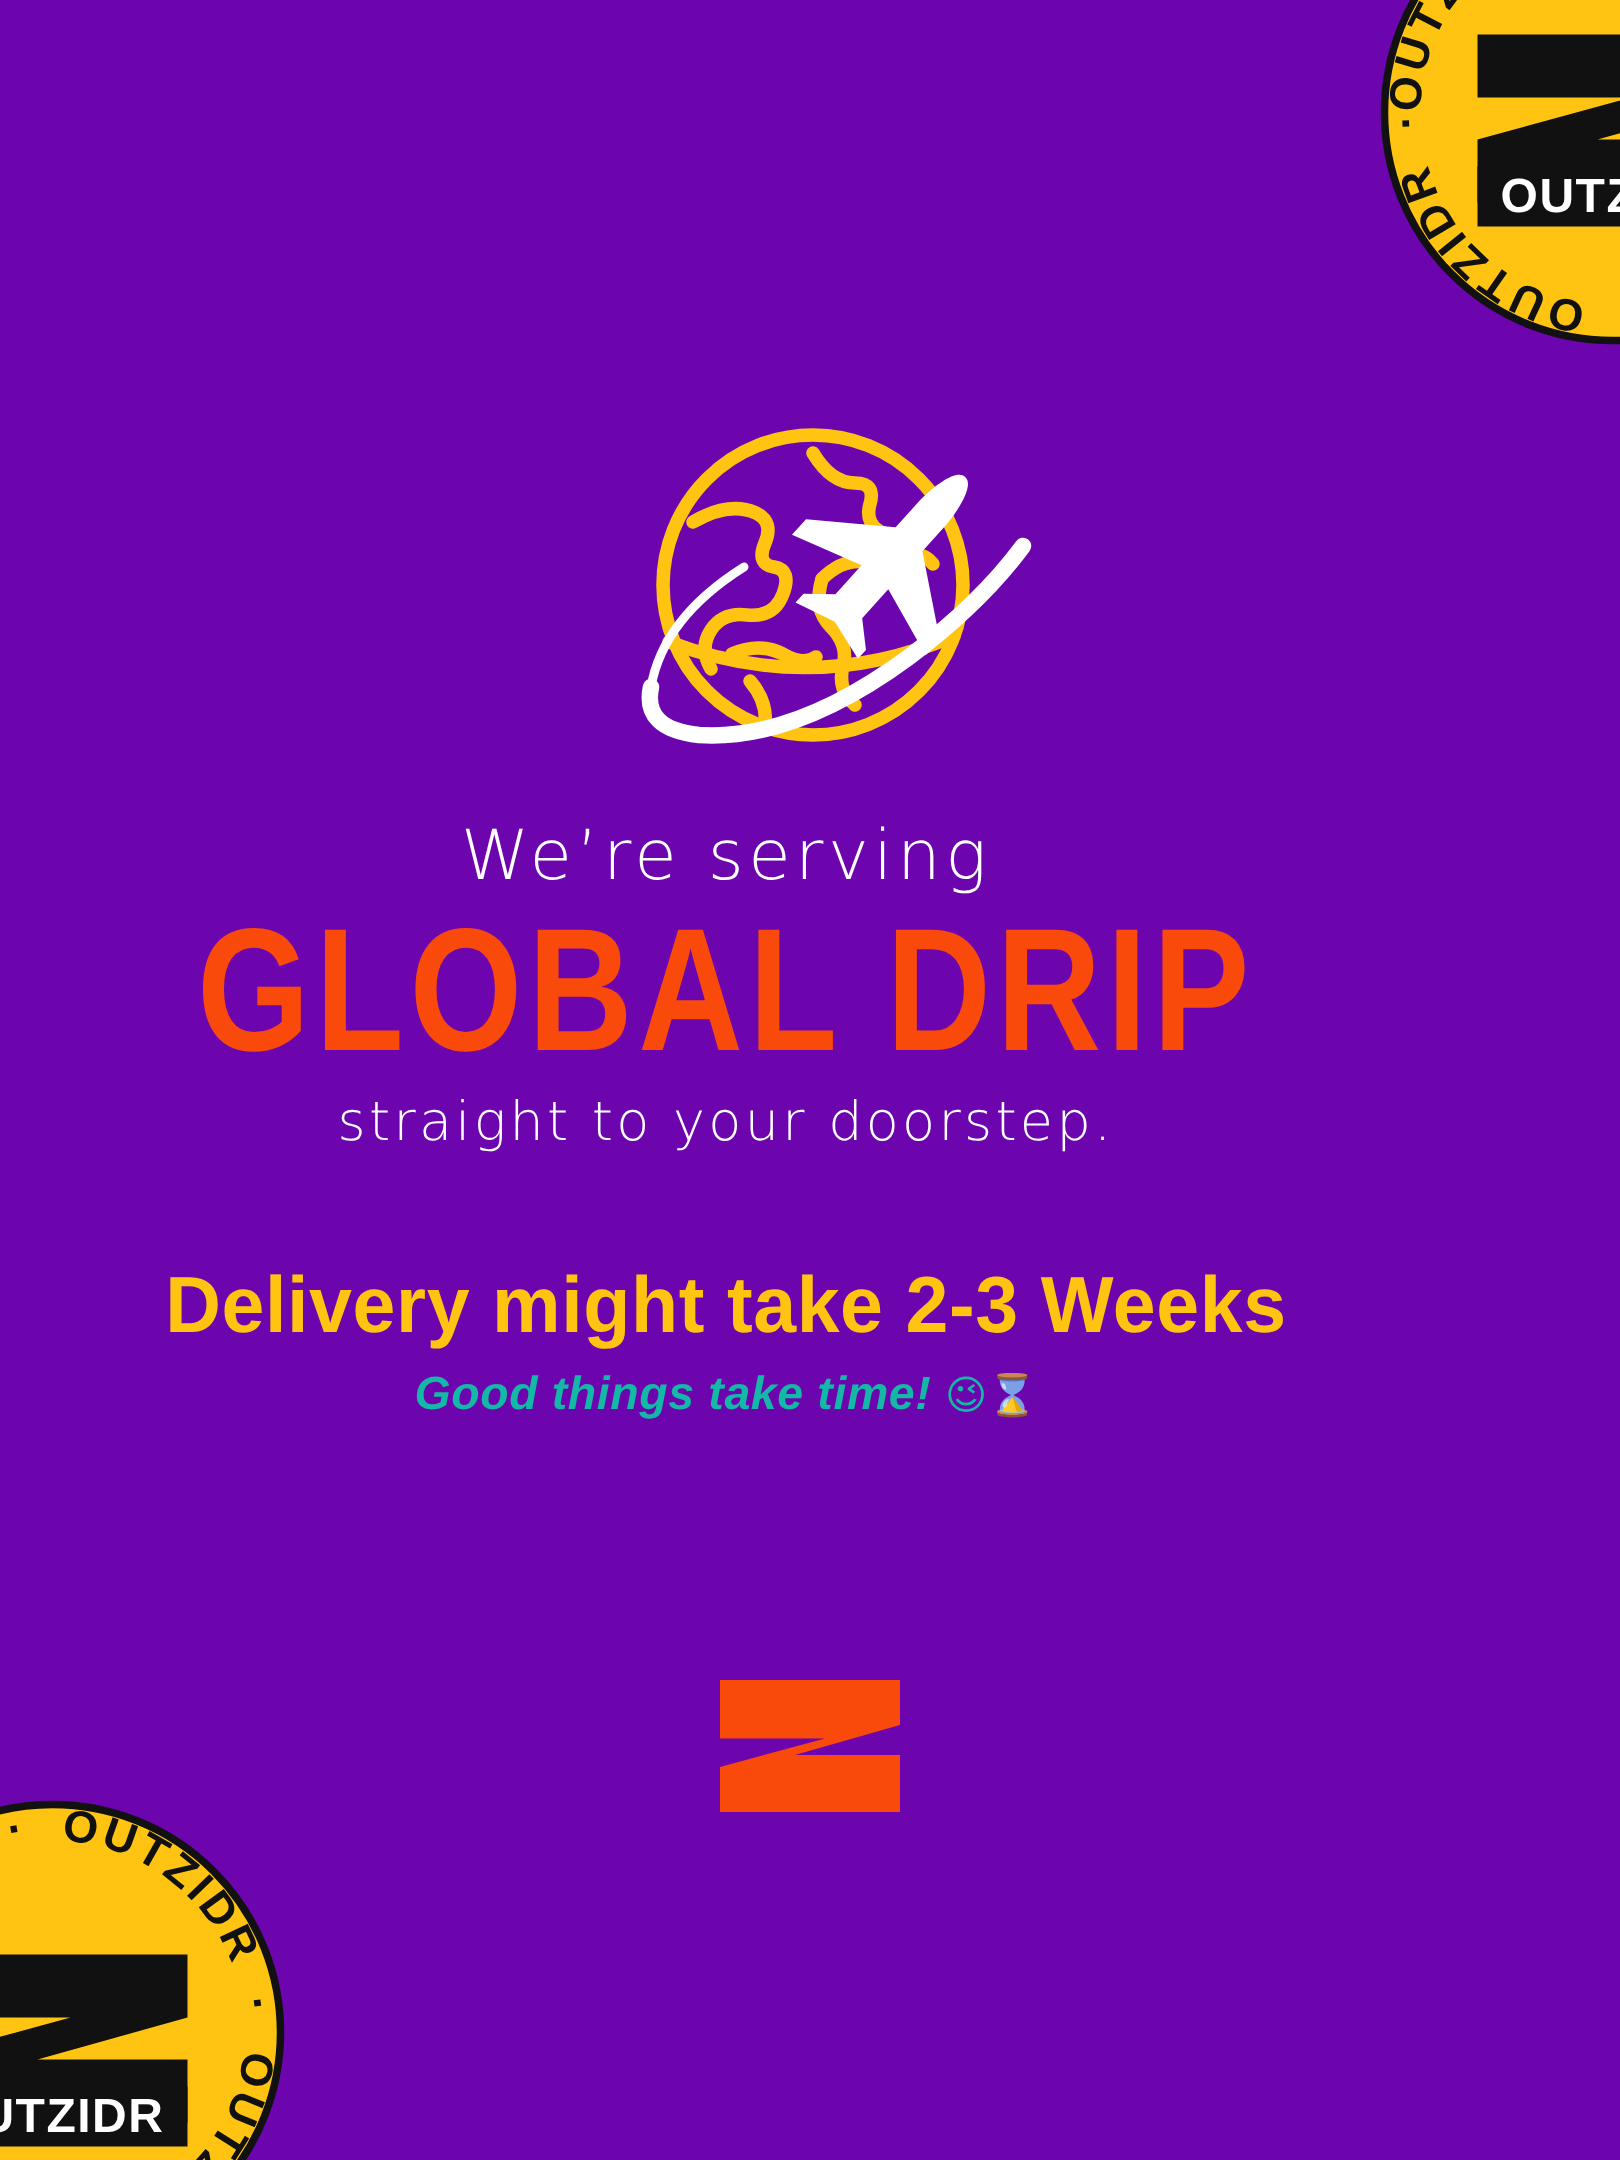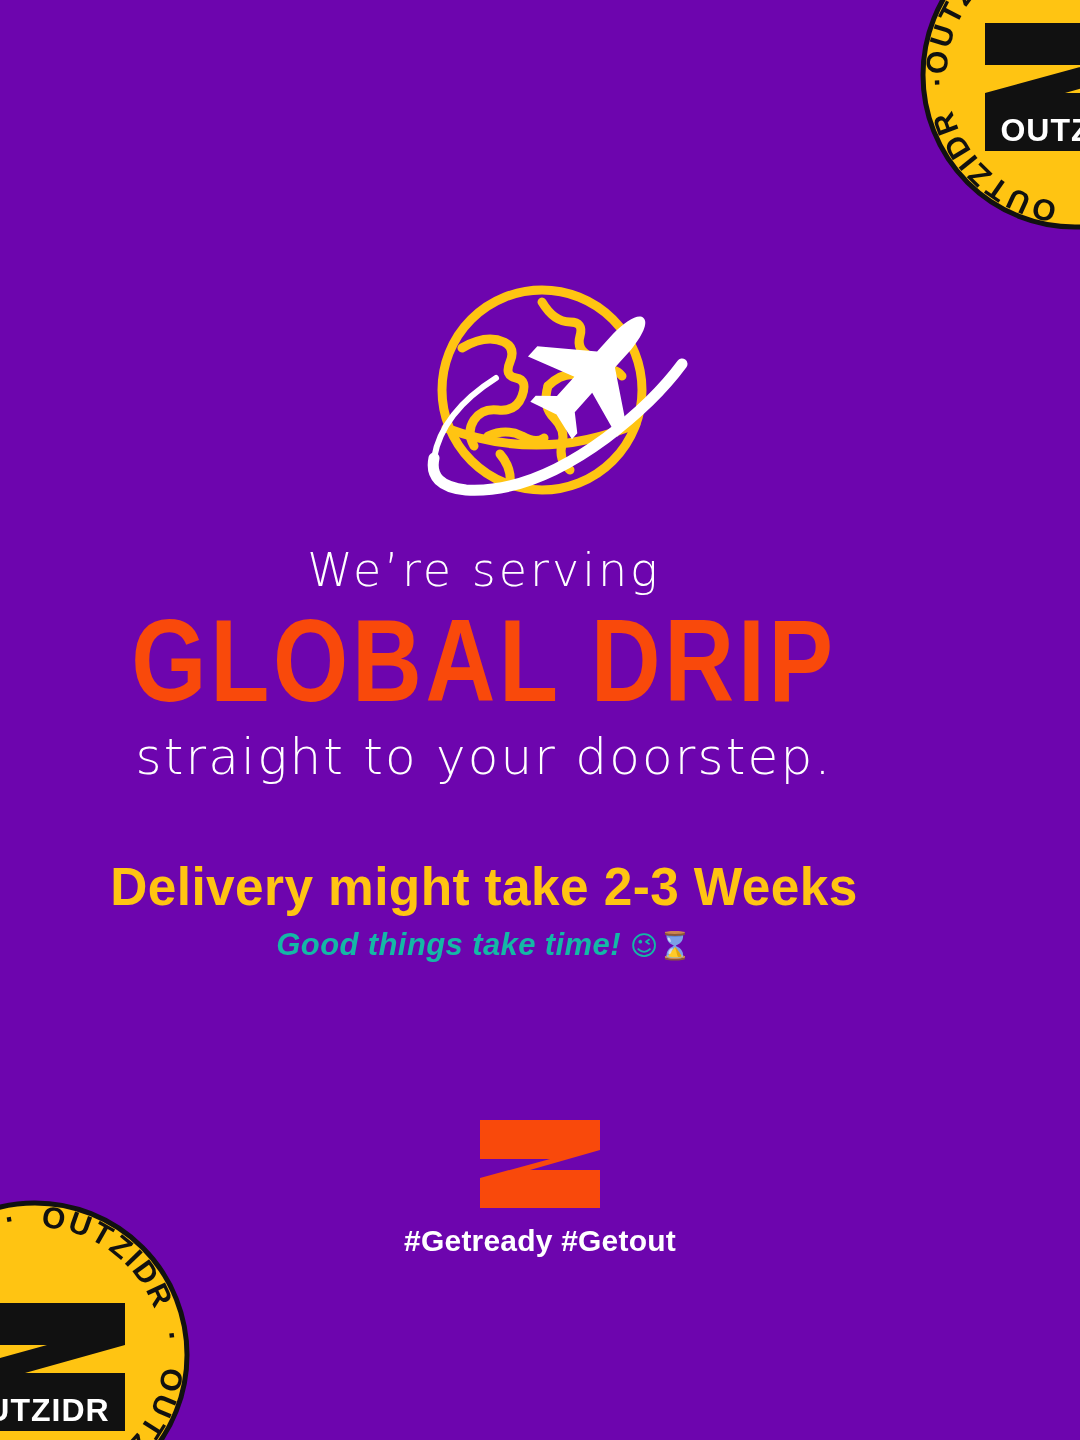--- a/index.html
+++ b/index.html
@@ -82,21 +82,21 @@
     letter-spacing: 4px;
     margin: 12px 0 6px 0;
     transform: scaleX(0.93) scaleY(1.12);
     transform-origin: center center;
     white-space: nowrap;
   }
 
   .line-doorstep {
     font-family: "DejaVu Sans", sans-serif;
     font-weight: 300;
-    font-size: 50px;
+    font-size: 36px;
     line-height: 1.12;
     color: #FFFFFF;
     letter-spacing: 2.2px;
     margin: 16px 16px 0 0;
     padding-left: 16px;
   }
 
   .line-delivery {
     font-family: "Liberation Sans Narrow", "Liberation Sans", sans-serif;
     font-weight: 700;
@@ -209,21 +209,20 @@
     <p class="line-goodthings">
       <span>Good things take time!</span>
       <span class="emoji">😉⌛</span>
     </p>
   </div>
 
   <div id="footer">
     <svg id="footer-z" width="124" height="92" viewBox="0 0 124 92" xmlns="http://www.w3.org/2000/svg" aria-hidden="true">
       <polygon points="2,2 122,2 122,32 52,52 122,52 122,90 2,90 2,60 72,41 2,41" fill="#F9490B"></polygon>
     </svg>
-    <p class="hashtags">#Getready #Getout</p>
   </div>
 
   <div class="badge" id="badge-bottom-left">
     <svg viewBox="0 0 320 320" xmlns="http://www.w3.org/2000/svg" aria-hidden="true">
       <defs>
         <path id="ringpath-bl" d="M 160,160 m -128,0 a 128,128 0 1,1 256,0 a 128,128 0 1,1 -256,0"></path>
       </defs>
       <circle cx="160" cy="160" r="152" fill="#FFC412" stroke="#111111" stroke-width="5"></circle>
       <text font-family="'Liberation Sans Narrow','Liberation Sans',sans-serif" font-size="30" font-weight="700" fill="#111111" letter-spacing="2.5">
         <textPath href="#ringpath-bl" startOffset="0%">OUTZIDR&nbsp;&nbsp;·&nbsp;&nbsp;OUTZIDR&nbsp;&nbsp;·&nbsp;&nbsp;OUTZIDR&nbsp;&nbsp;·&nbsp;&nbsp;OUTZIDR&nbsp;&nbsp;·&nbsp;&nbsp;</textPath>

